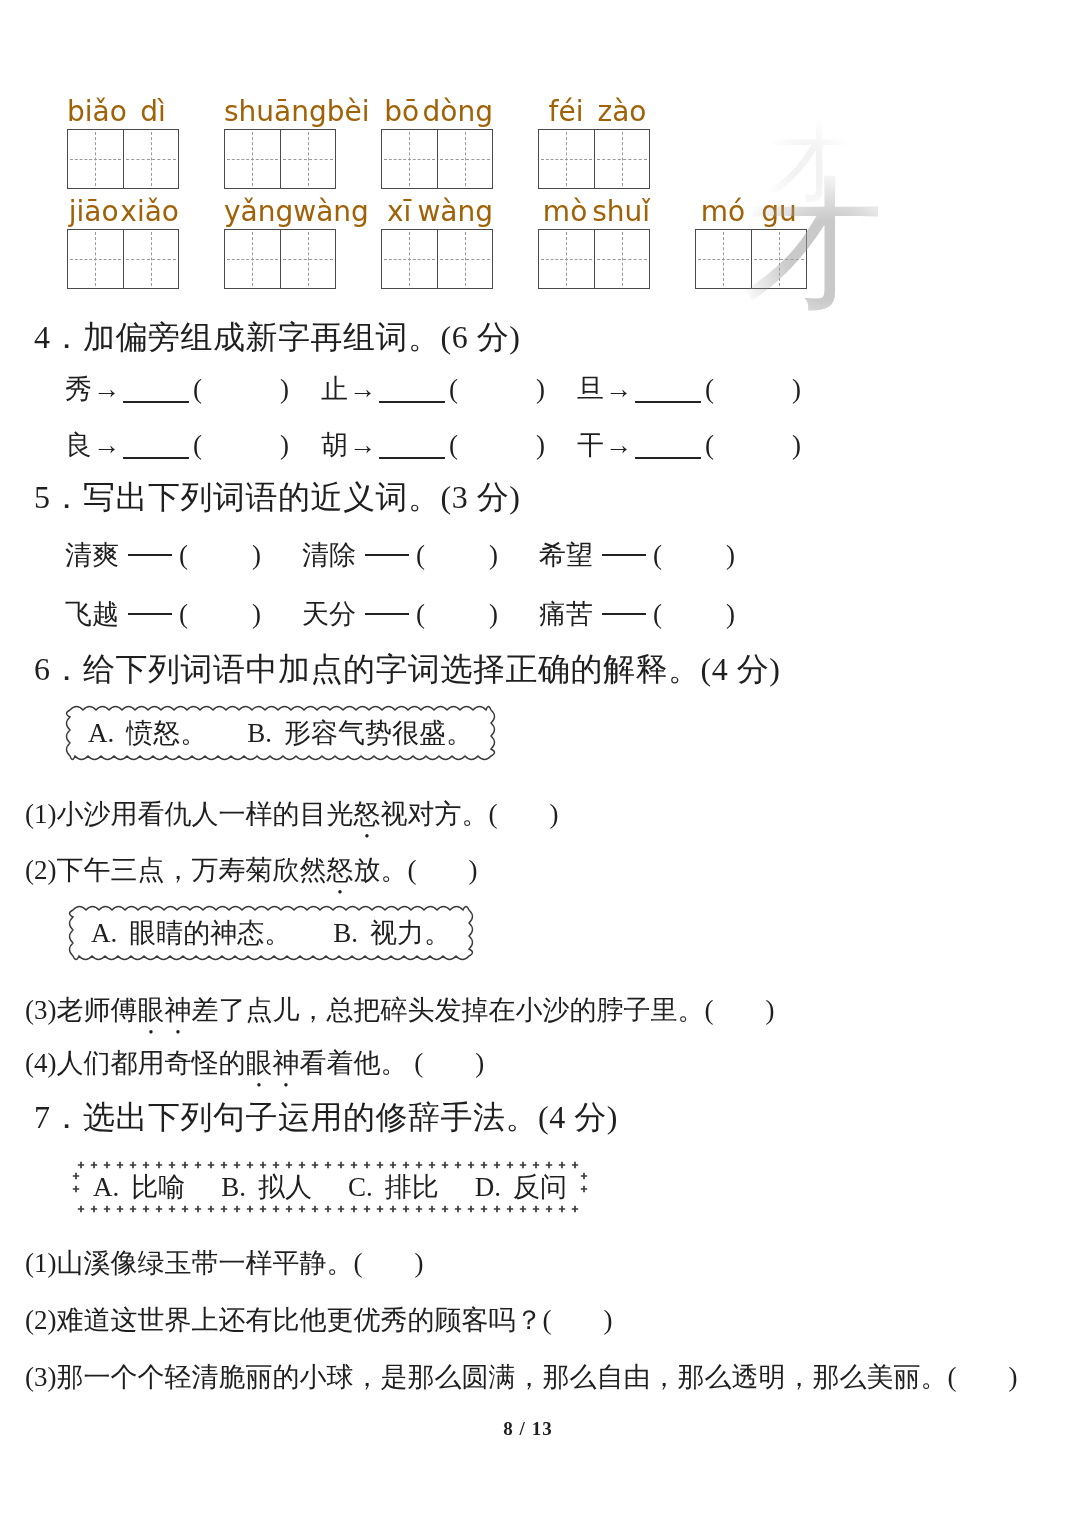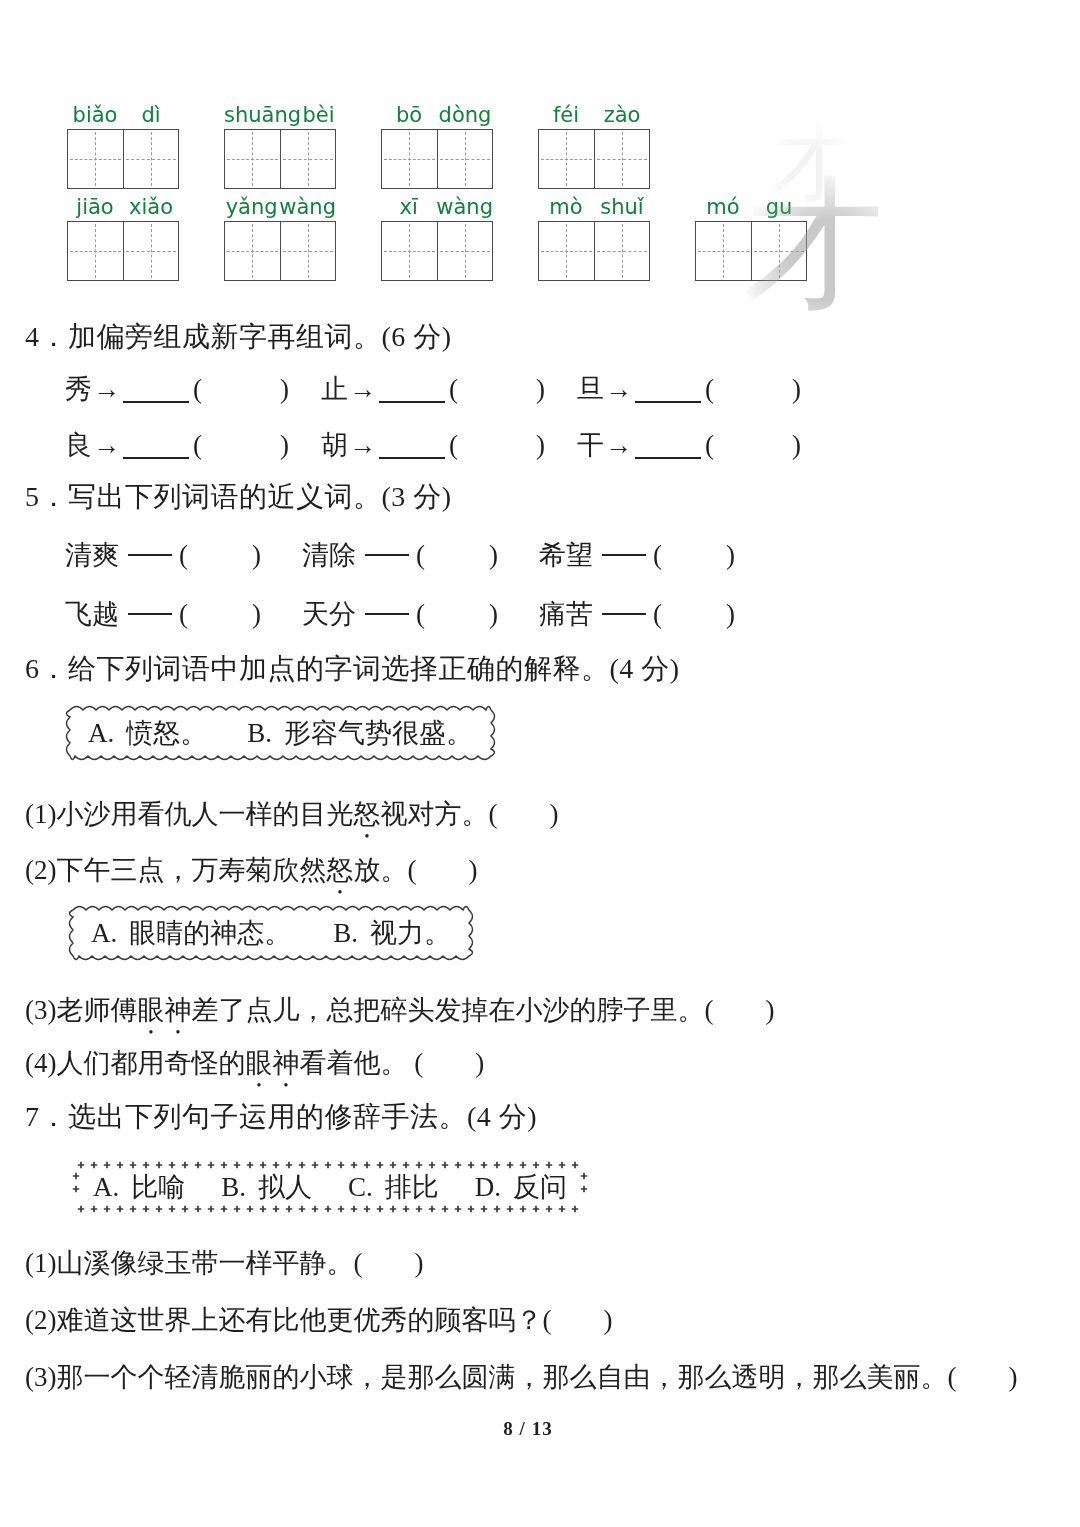--- a/index.html
+++ b/index.html
@@ -3,36 +3,36 @@
 <meta charset="utf-8">
 <style>
   html,body{margin:0;padding:0;background:#ffffff;}
   body{width:1080px;height:1527px;position:relative;overflow:hidden;
        font-family:"Liberation Serif","DejaVu Serif",serif;color:#1f1f1f;}
   .page{position:absolute;inset:0;background:#fff;}
 
   
   .py-row{position:absolute;left:67px;display:flex;gap:45px;}
   #py-row1{top:94px;}
-  #py-row2{top:186px;}
+  #py-row2{top:194px;}
   .py-group{width:112px;}
   .py-labels{display:flex;height:32px;align-items:flex-end;padding-bottom:3px;
              font-family:"DejaVu Sans","Liberation Sans",sans-serif;
-             font-size:21px;color:#15803d;}
+             font-size:28px;color:#a16207;}
   .py-labels span{flex:1;text-align:center;white-space:nowrap;line-height:1;}
   .py-box{height:58px;border:1.6px solid #4a4a4a;display:flex;background:#fff;}
   .py-cell{flex:1;position:relative;}
   .py-cell + .py-cell{border-left:1.5px solid #4a4a4a;}
   .py-cell::before{content:"";position:absolute;left:50%;top:2px;bottom:2px;
                    border-left:1.3px dashed #9a9a9a;}
   .py-cell::after{content:"";position:absolute;top:50%;left:2px;right:2px;
                   border-top:1.3px dashed #9a9a9a;}
 
   
-  .qtitle{position:absolute;left:25px;font-size:28px;line-height:34px;letter-spacing:.5px;}
+  .qtitle{position:absolute;left:34px;font-size:32px;line-height:34px;letter-spacing:.5px;}
   .line{position:absolute;left:25px;font-size:27px;line-height:34px;}
   .line span{white-space:pre-wrap;}
 
   
   .item-row{position:absolute;left:65px;display:flex;font-size:27px;line-height:34px;}
   .item-row.q4 > div{width:256px;}
   .item-row.q5 > div{width:237px;}
   .arrow{margin:0 1px;}
   .blank{display:inline-block;width:66px;border-bottom:2px solid #222;
          height:1em;vertical-align:-5px;margin:0 4px 0 2px;}

